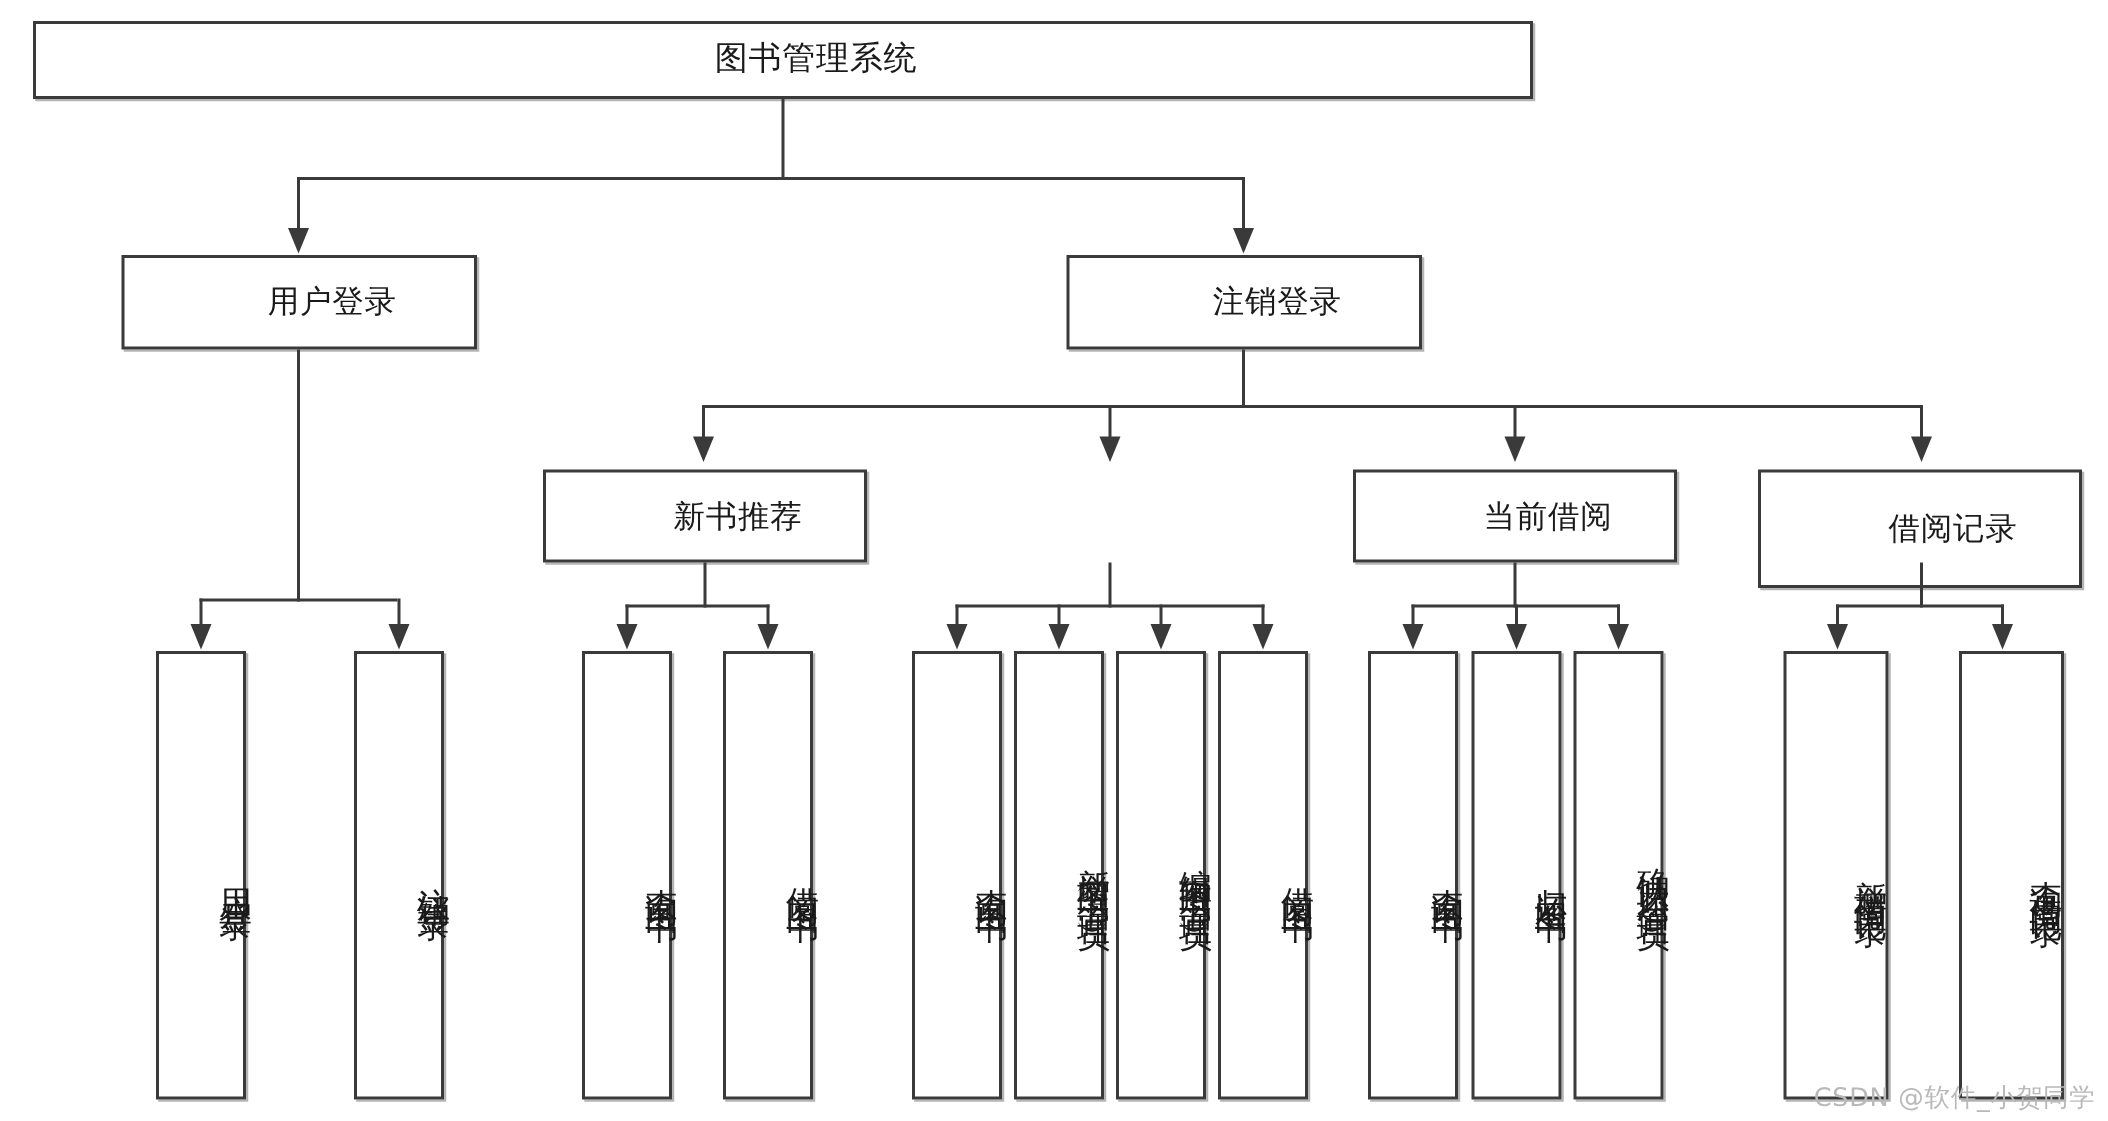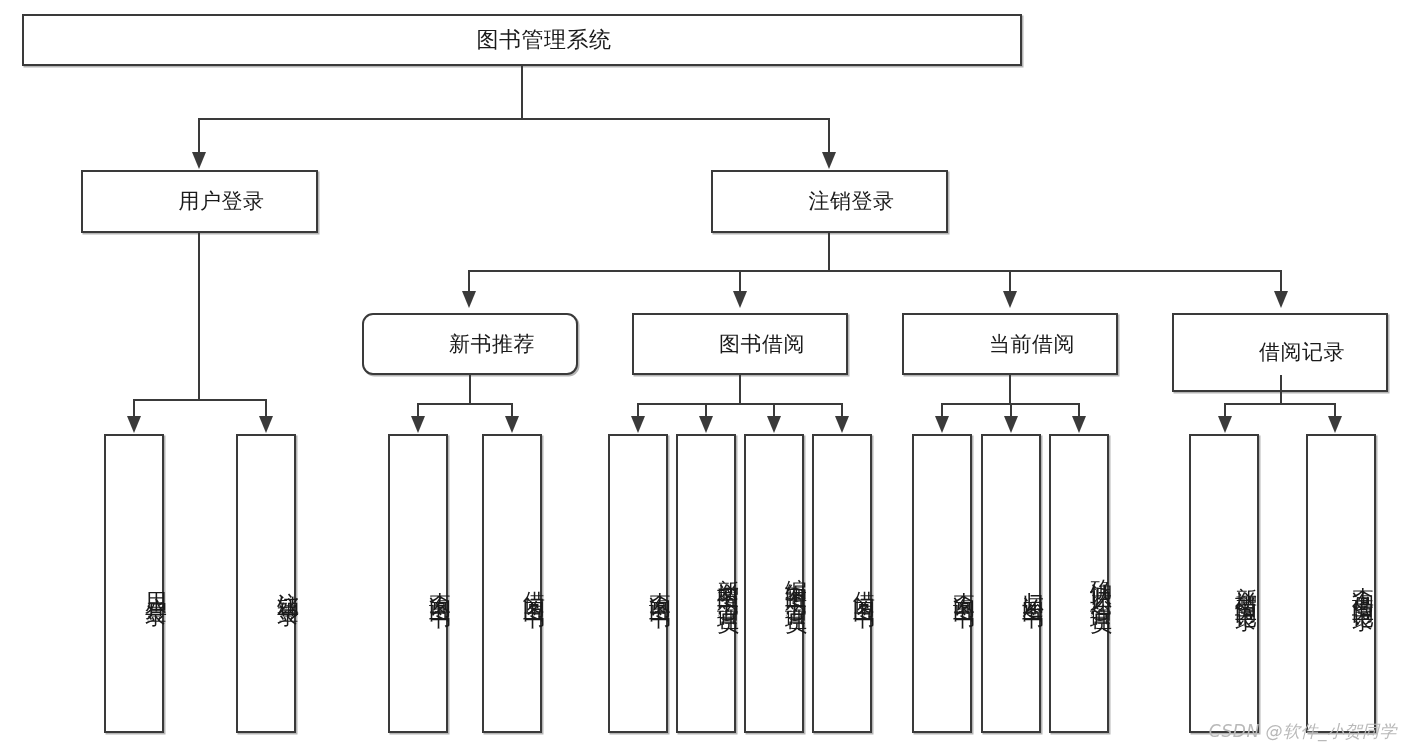--- a/index.html
+++ b/index.html
@@ -75,21 +75,20 @@
   
   #watermark {
     position: absolute;
     right: 8px;
     bottom: 4px;
     color: #b9b9b9;
     font-size: 17px;
     letter-spacing: 0.5px;
     white-space: nowrap;
     pointer-events: none;
-    font-style: italic;
   }
 </style>
 </head>
 <body>
 
 <div id="canvas">
 
   <div class="node root" style="left:22px; top:14px; width:1000px; height:52px;">
     <span class="label">图书管理系统</span>
   </div>
@@ -127,25 +126,22 @@
 
   <div class="ln v" style="left:739px; top:270px; width:2px; height:23px;"></div>
   <div class="arrow" style="left:733px; top:291px;"></div>
 
   <div class="ln v" style="left:1009px; top:270px; width:2px; height:23px;"></div>
   <div class="arrow" style="left:1003px; top:291px;"></div>
 
   <div class="ln v" style="left:1280px; top:270px; width:2px; height:23px;"></div>
   <div class="arrow" style="left:1274px; top:291px;"></div>
 
-  <div class="node lvl3" style="left:362px; top:313px; width:216px; height:62px;border-radius:11px;">
+  <div class="node lvl3" style="left:362px; top:313px; width:216px; height:62px;">
     <span class="label">新书推荐</span>
-  </div>
-  <div class="node lvl3" style="left:632px; top:313px; width:216px; height:62px;">
-    <span class="label">图书借阅</span>
   </div>
   <div class="node lvl3" style="left:902px; top:313px; width:216px; height:62px;font-family:Liberation Serif, serif;">
     <span class="label">当前借阅</span>
   </div>
   <div class="node lvl3" style="left:1172px; top:313px; width:216px; height:79px;">
     <span class="label">借阅记录</span>
   </div>
 
   <div class="ln v" style="left:469px; top:375px; width:2px; height:30px;"></div>
   <div class="ln h" style="left:417px; top:403px; width:96px; height:2px;"></div>

